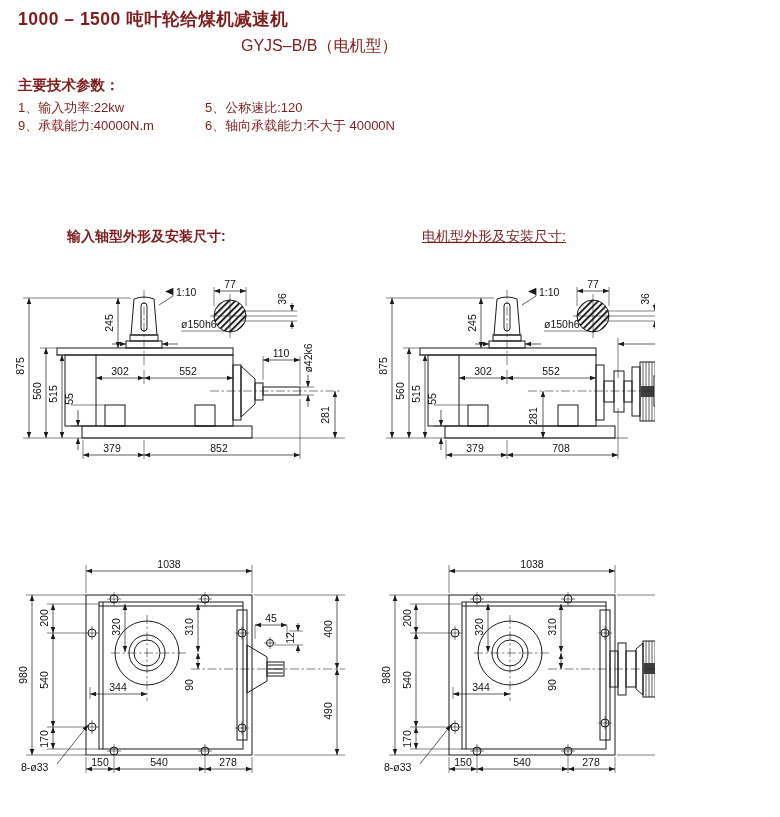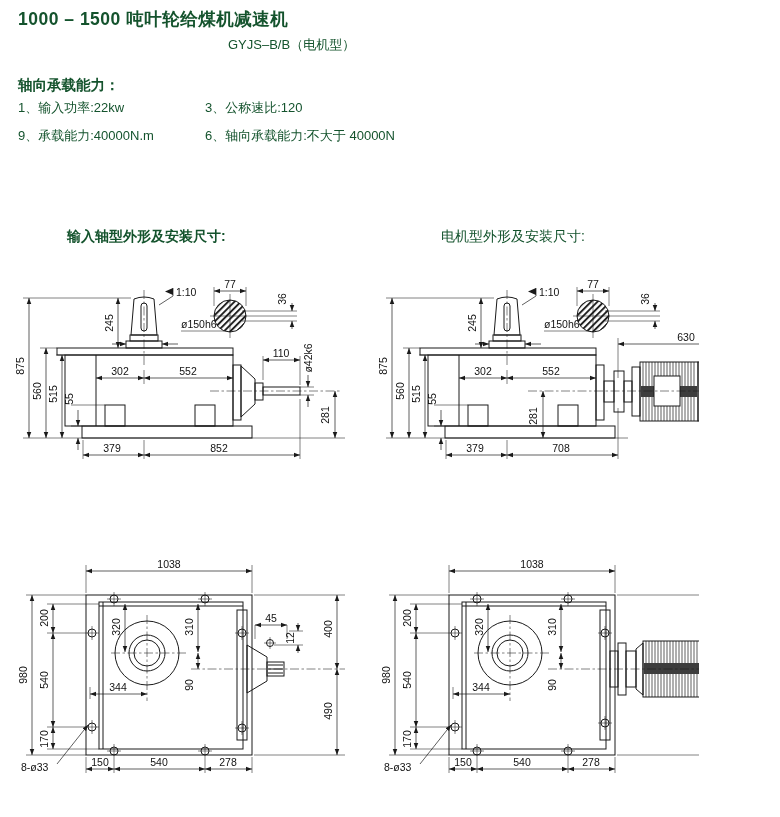--- a/index.html
+++ b/index.html
@@ -1,26 +1,26 @@
 <!DOCTYPE html>
 <html><head>
 <meta charset="utf-8">
 <style>
   html,body{margin:0;padding:0;background:#fff;}
   .page{position:relative;width:655px;height:817px;background:#ffffff;overflow:hidden;
-        font-family:"Liberation Sans",sans-serif;color:#14532d;padding-left:44px;}
+        font-family:"Liberation Sans",sans-serif;color:#7f1d1d;}
   .abs{position:absolute;}
   .title{left:18px;top:7px;font-size:17.5px;font-weight:bold;letter-spacing:0.5px;}
   .model{left:18px;top:36px;font-size:13px;}
-  .model2{left:228px;top:36px;font-size:13px;}
+  .model2{left:241px;top:36px;font-size:16px;}
   .params-h{left:18px;top:76px;font-size:14.5px;font-weight:bold;}
-  .params{left:18px;top:99px;font-size:13px;display:grid;grid-template-columns:187px auto;row-gap:10px;}
+  .params{left:18px;top:99px;font-size:13px;display:grid;grid-template-columns:187px auto;row-gap:0;}
   .seclabel{font-size:14px;}
   .sec-left{left:67px;top:228px;font-weight:bold;}
-  .sec-right{left:441px;top:228px;}
+  .sec-right{left:422px;top:228px;text-decoration:underline;}
   .drw{position:absolute;}
   
   .o{fill:none;stroke:#1a1a1a;stroke-width:1;}
   .d{fill:none;stroke:#1a1a1a;stroke-width:0.7;}
   .x{fill:none;stroke:#1a1a1a;stroke-width:0.55;}
   .c{fill:none;stroke:#1a1a1a;stroke-width:0.55;stroke-dasharray:9 2.5 2.5 2.5;}
   .fin{fill:none;stroke:#1a1a1a;stroke-width:0.7;}
   text.t{font-family:"Liberation Sans",sans-serif;font-size:10.5px;fill:#111;text-anchor:middle;}
   text.ts{text-anchor:start;}
 </style>
@@ -36,25 +36,25 @@
       </marker>
       <pattern id="hat" width="4.5" height="4.5" patternUnits="userSpaceOnUse" patternTransform="rotate(45)">
         <rect width="4.5" height="4.5" fill="#ffffff"></rect>
         <line x1="1" y1="0" x2="1" y2="4.5" stroke="#1a1a1a" stroke-width="1.9"></line>
       </pattern>
     </defs>
   </svg>
 
   <div class="abs title">1000 – 1500 吨叶轮给煤机减速机</div>
   <div class="abs model2">GYJS–B/B（电机型）</div>
-  <div class="abs params-h">轴向承载能力：</div>
+  <div class="abs params-h">主要技术参数：</div>
 
   <div class="abs params">
     <span>1、输入功率:22kw</span>
-    <span>3、公称速比:120</span>
+    <span>5、公称速比:120</span>
     <span>9、承载能力:40000N.m</span>
     <span>6、轴向承载能力:不大于 40000N</span>
   </div>
 
   <div class="abs seclabel sec-left">输入轴型外形及安装尺寸:</div>
   <div class="abs seclabel sec-right">电机型外形及安装尺寸:</div>
 
   <svg class="drw" style="left:15px;top:278px" width="350" height="200" viewBox="0 0 350 200">
     <g class="o">
       <rect x="42" y="70" width="176" height="7"></rect>

